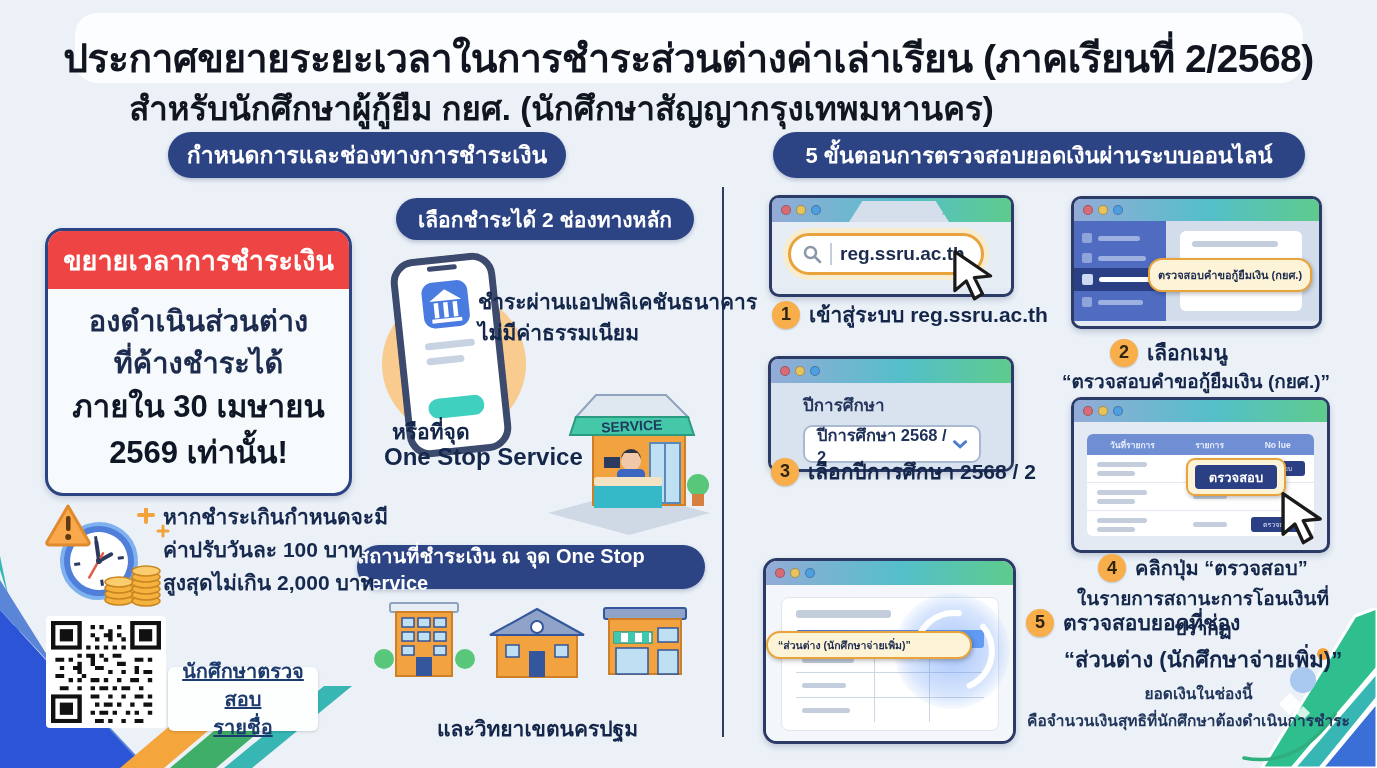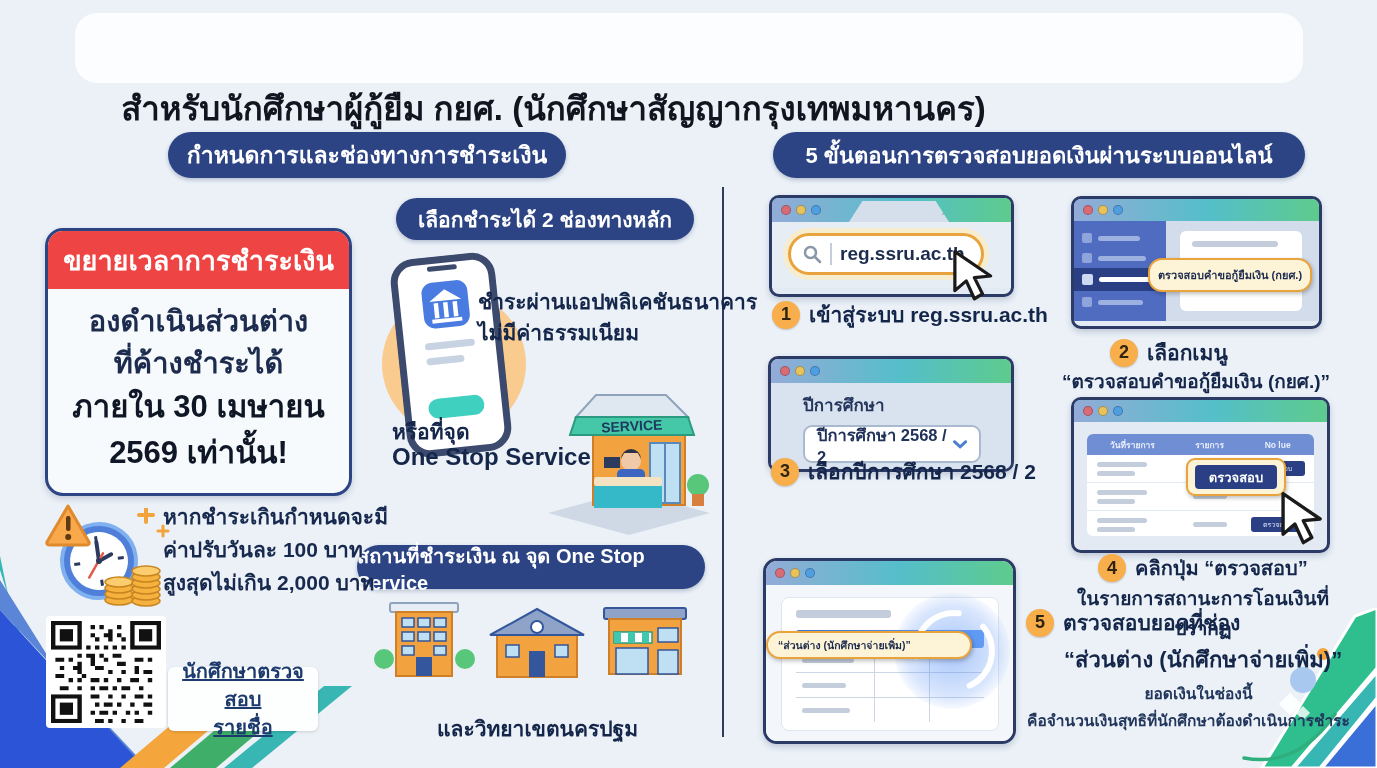--- a/index.html
+++ b/index.html
@@ -47,21 +47,22 @@
     <polygon points="137,64 137,90 80,160 54,160" fill="#38b6b4" stroke="#ffffff" stroke-width="3"></polygon>
     <polygon points="137,94 137,160 82,160" fill="#3a6fd8" stroke="#ffffff" stroke-width="3"></polygon>
     <circle cx="83" cy="46" r="6" fill="#f5a43c"></circle>
     <circle cx="63" cy="72" r="13" fill="#a9c8ef"></circle>
     <rect x="42" y="88" width="16" height="16" fill="#ffffff" transform="rotate(45 50 96)" opacity="0.9"></rect>
     <rect x="58" y="100" width="10" height="10" fill="#ffffff" transform="rotate(45 63 105)" opacity="0.8"></rect>
     <path d="M4 150 Q 58 160 95 106" stroke="#2fae7e" stroke-width="3.5" fill="none" stroke-linecap="round"></path>
   </svg>
 
   <div class="abs" style="left:75px;top:13px;width:1228px;height:70px;background:#fbfdff;border-radius:22px;z-index:2;"></div>
-  <div class="abs title2" style="left:0;top:82px;width:1107px;z-index:3;">สำหรับนักศึกษาผู้กู้ยืม กยศ. (นักศึกษาสัญญากรุงเทพมหานคร)</div>
+  <div class="abs title1" style="left:0;top:27px;width:1377px;z-index:3;">ประกาศขยายระยะเวลาในการชำระส่วนต่างค่าเล่าเรียน (ภาคเรียนที่ 2/2568)</div>
+  <div class="abs title2" style="left:8px;top:82px;width:1107px;z-index:3;">สำหรับนักศึกษาผู้กู้ยืม กยศ. (นักศึกษาสัญญากรุงเทพมหานคร)</div>
 
   <div class="abs pill" style="left:168px;top:132px;width:398px;height:46px;font-size:23px;z-index:3;">กำหนดการและช่องทางการชำระเงิน</div>
   <div class="abs pill" style="left:773px;top:132px;width:532px;height:46px;font-size:22px;z-index:3;">5 ขั้นตอนการตรวจสอบยอดเงินผ่านระบบออนไลน์</div>
 
   <div class="abs" style="left:722px;top:187px;width:2px;height:550px;background:#2e3c5e;z-index:2;"></div>
 
   <div class="abs card" style="left:45px;top:228px;width:301px;height:262px;z-index:3;">
     <div class="cardhead">ขยายเวลาการชำระเงิน</div>
     <div class="cardbody">
       <div class="cb1">องดำเนินส่วนต่าง</div>
@@ -161,21 +162,21 @@
       <rect x="60" y="47" width="4.5" height="15" fill="#ffffff"></rect>
     <rect x="38" y="63" width="30" height="4" fill="#ffffff"></rect>
     <rect x="28" y="86" width="50" height="7" rx="3.5" fill="#c7d2e2"></rect>
     <rect x="28" y="101" width="38" height="7" rx="3.5" fill="#c7d2e2"></rect>
     <rect x="25" y="142" width="56" height="20" rx="10" fill="#3fd0c0"></rect>
   </svg>
   <div class="abs cap" style="left:478px;top:285px;font-size:21px;z-index:3;">ชำระผ่านแอปพลิเคชันธนาคาร</div>
   <div class="abs cap" style="left:478px;top:316px;font-size:21px;z-index:3;">ไม่มีค่าธรรมเนียม</div>
 
   <div class="abs cap" style="left:392px;top:415px;font-size:21px;z-index:3;">หรือที่จุด</div>
-  <div class="abs cap" style="left:392px;top:443px;font-size:24px;z-index:3;">One Stop Service</div>
+  <div class="abs cap" style="left:384px;top:443px;font-size:24px;z-index:3;">One Stop Service</div>
 
   <svg class="abs" style="left:538px;top:375px;z-index:3;" width="182" height="160" viewBox="0 0 182 160">
     <polygon points="10,138 91,160 172,138 91,116" fill="#cfd9e6"></polygon>
     <rect x="55" y="58" width="92" height="72" fill="#f2a23f" stroke="#cf7f28" stroke-width="2"></rect>
     <rect x="112" y="68" width="30" height="60" fill="#bfe0f2" stroke="#5a88b8" stroke-width="2"></rect>
     <line x1="127" y1="68" x2="127" y2="128" stroke="#5a88b8" stroke-width="2"></line>
     <polygon points="58,20 128,20 150,42 38,42" fill="#dfe7f0" stroke="#8fa3bd" stroke-width="2"></polygon>
     <polygon points="38,42 150,42 156,60 32,60" fill="#45c8a8" stroke="#2a9b80" stroke-width="2"></polygon>
     <text x="94" y="56" text-anchor="middle" font-size="14" font-weight="bold" fill="#1d3a5e" transform="rotate(-3 94 56)">SERVICE</text>
     <rect x="66" y="82" width="16" height="11" fill="#2c3a5e"></rect>

